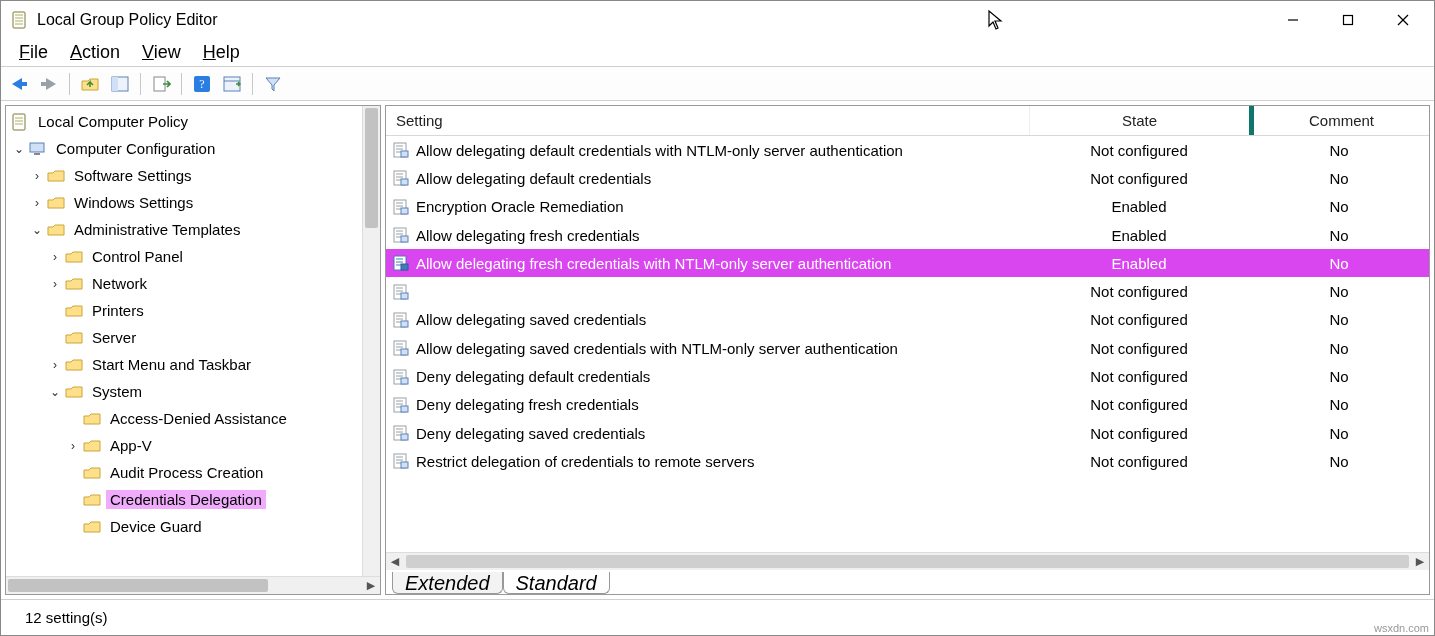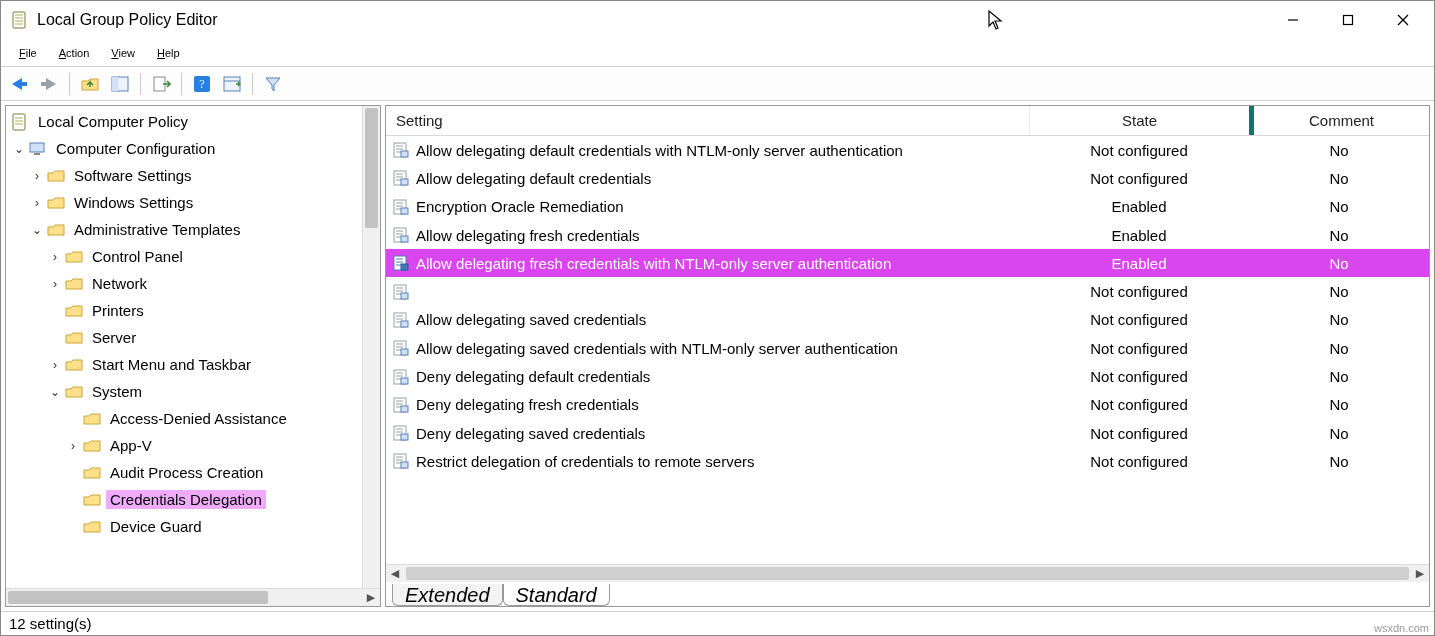--- a/index.html
+++ b/index.html
@@ -42,21 +42,21 @@
     height: 28px;
     display:flex;
     align-items:center;
     padding: 0 8px;
     gap: 2px;
     border-bottom: 1px solid #d0d0d0;
     background:#fff;
   }
   .menubar .menu-item {
     padding: 2px 10px;
-    font-size: 11px;
+    font-size: 18px;
   }
   .menubar .menu-item .ul { text-decoration: underline; }
   
   .toolbar {
     height: 34px;
     display:flex;
     align-items:center;
     padding: 0 4px;
     gap: 2px;
     border-bottom: 1px solid #d0d0d0;
@@ -175,22 +175,22 @@
     border:1px solid #999; border-top:none;
     border-bottom-left-radius:6px;border-bottom-right-radius:6px;
     padding: 1px 12px 0 12px; font-size:20px;
     background:#fff; height:22px; display:flex;align-items:center;
     margin-top:-1px;
     font-style:italic;
   }
   .tab.inactive { background:#f3f3f3; }
   
   .statusbar {
-    height:24px; border-top:1px solid #d0d0d0;
-    display:flex;align-items:center;padding:0 8px;font-size:15px;
+    height:36px; border-top:1px solid #d0d0d0;
+    display:flex;align-items:center;padding:0 24px;font-size:15px;
     background:#fff;
   }
   .watermark {
     position:fixed; right:6px; bottom:2px; font-size:11px; color:#999;
   }
   
   svg { display:block; }
 </style>
 </head>
 <body>

